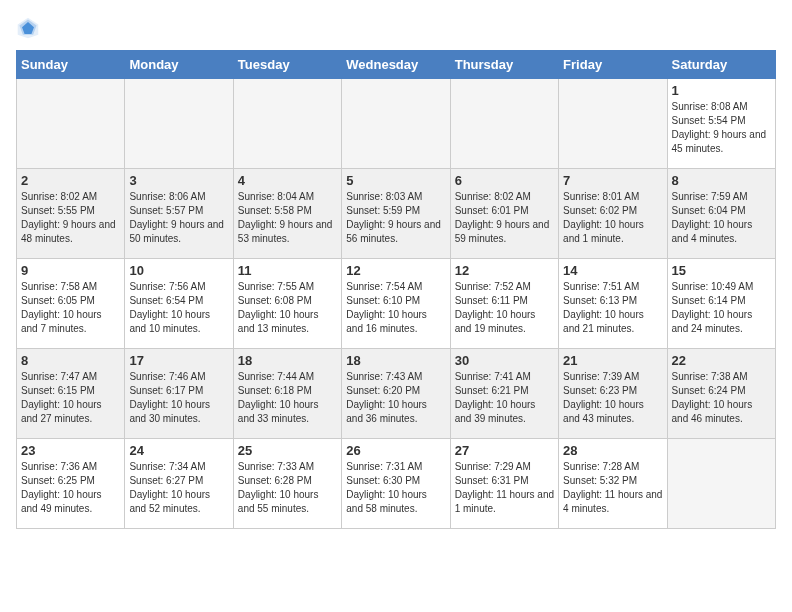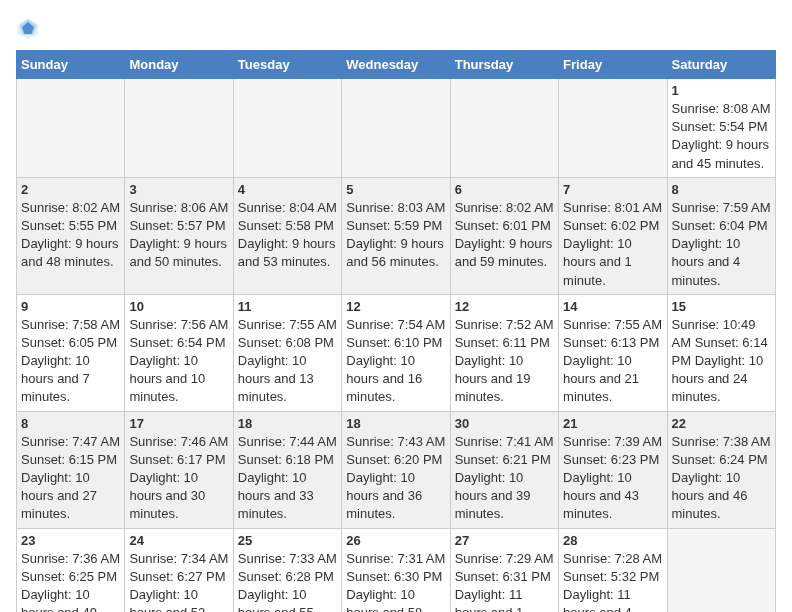--- a/index.html
+++ b/index.html
@@ -73,21 +73,21 @@
     .calendar td.empty {
       background: #f5f5f5;
     }
     .day-number {
       font-size: 13px;
       font-weight: bold;
       display: block;
       margin-bottom: 2px;
     }
     .day-info {
-      font-size: 13px;
+      font-size: 10px;
       line-height: 1.4;
       color: #333;
     }
     .row-shaded td {
       background: #f0f0f0;
     }
   </style>
 </head>
 <body>
 
@@ -205,21 +205,21 @@
 Daylight: 10 hours and 16 minutes.</div>
         </td>
         <td>
           <span class="day-number">12</span>
           <div class="day-info">Sunrise: 7:52 AM
 Sunset: 6:11 PM
 Daylight: 10 hours and 19 minutes.</div>
         </td>
         <td>
           <span class="day-number">14</span>
-          <div class="day-info">Sunrise: 7:55 AM
+          <div class="day-info">Sunrise: 7:51 AM
 Sunset: 6:13 PM
 Daylight: 10 hours and 21 minutes.</div>
         </td>
         <td>
           <span class="day-number">15</span>
           <div class="day-info">Sunrise: 10:49 AM
 Sunset: 6:14 PM
 Daylight: 10 hours and 24 minutes.</div>
         </td>
       </tr>

